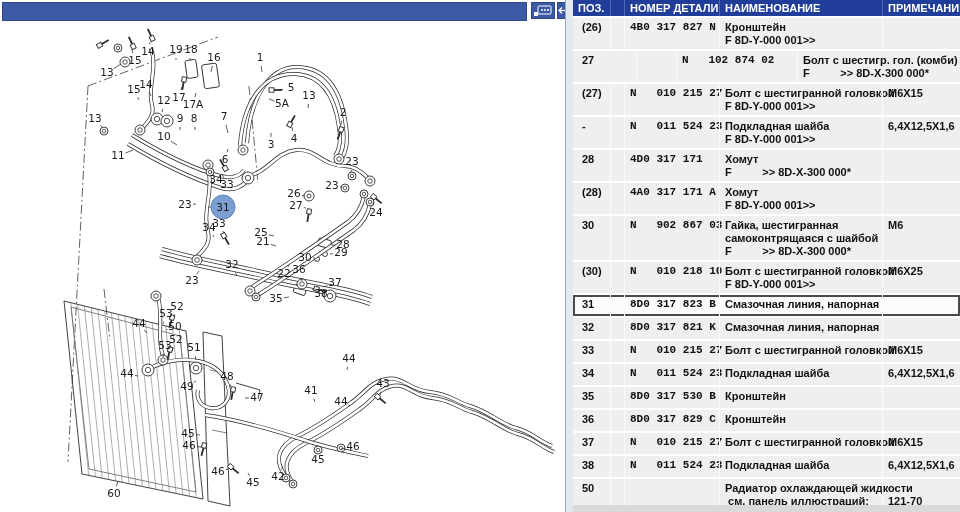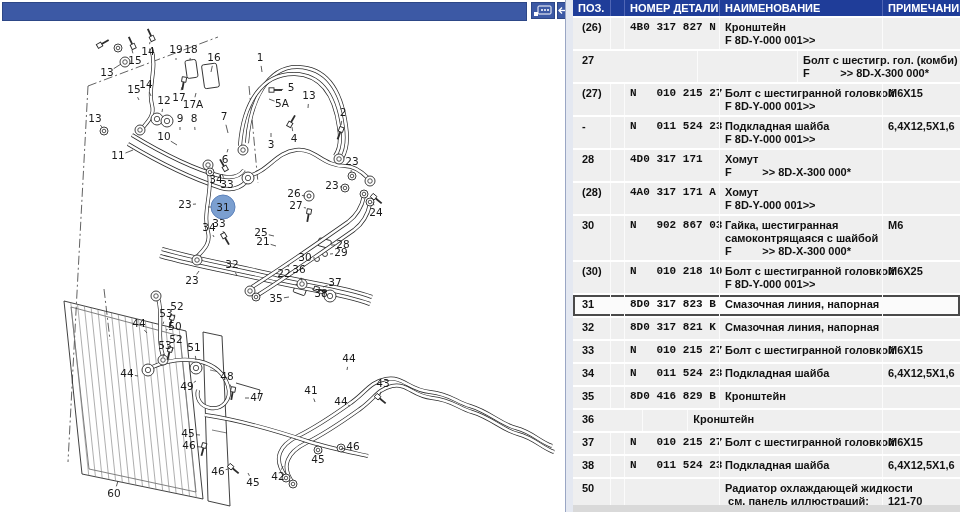--- a/index.html
+++ b/index.html
@@ -447,20 +447,21 @@
           <div class="cell c-pos">(26)</div>
           <div class="cell c-blank"></div>
           <div class="cell c-pn">4B0 317 827 N</div>
           <div class="cell c-name">Кронштейн
 F 8D-Y-000 001&gt;&gt;</div>
           <div class="cell c-note"></div>
         </div>
         <div class="row">
           <div class="cell c-pos">27</div>
           <div class="cell c-blank"></div>
+          <div class="cell c-pn">N   102 874 02</div>
           <div class="cell c-name">Болт с шестигр. гол. (комби)
 F          &gt;&gt; 8D-X-300 000*</div>
         </div>
         <div class="row">
           <div class="cell c-pos">(27)</div>
           <div class="cell c-blank"></div>
           <div class="cell c-pn">N   010 215 27</div>
           <div class="cell c-name">Болт с шестигранной головкой
 F 8D-Y-000 001&gt;&gt;</div>
           <div class="cell c-note">M6X15</div>
@@ -530,27 +531,28 @@
         <div class="row">
           <div class="cell c-pos">34</div>
           <div class="cell c-blank"></div>
           <div class="cell c-pn">N   011 524 23</div>
           <div class="cell c-name">Подкладная шайба</div>
           <div class="cell c-note">6,4X12,5X1,6</div>
         </div>
         <div class="row">
           <div class="cell c-pos">35</div>
           <div class="cell c-blank"></div>
-          <div class="cell c-pn">8D0 416 829 B</div>
+          <div class="cell c-pn">8D0 317 530 B</div>
           <div class="cell c-name">Кронштейн</div>
           <div class="cell c-note"></div>
         </div>
         <div class="row">
           <div class="cell c-pos">36</div>
           <div class="cell c-blank"></div>
+          <div class="cell c-pn">8D0 317 829 C</div>
           <div class="cell c-name">Кронштейн</div>
           <div class="cell c-note"></div>
         </div>
         <div class="row">
           <div class="cell c-pos">37</div>
           <div class="cell c-blank"></div>
           <div class="cell c-pn">N   010 215 27</div>
           <div class="cell c-name">Болт с шестигранной головкой</div>
           <div class="cell c-note">M6X15</div>
         </div>

